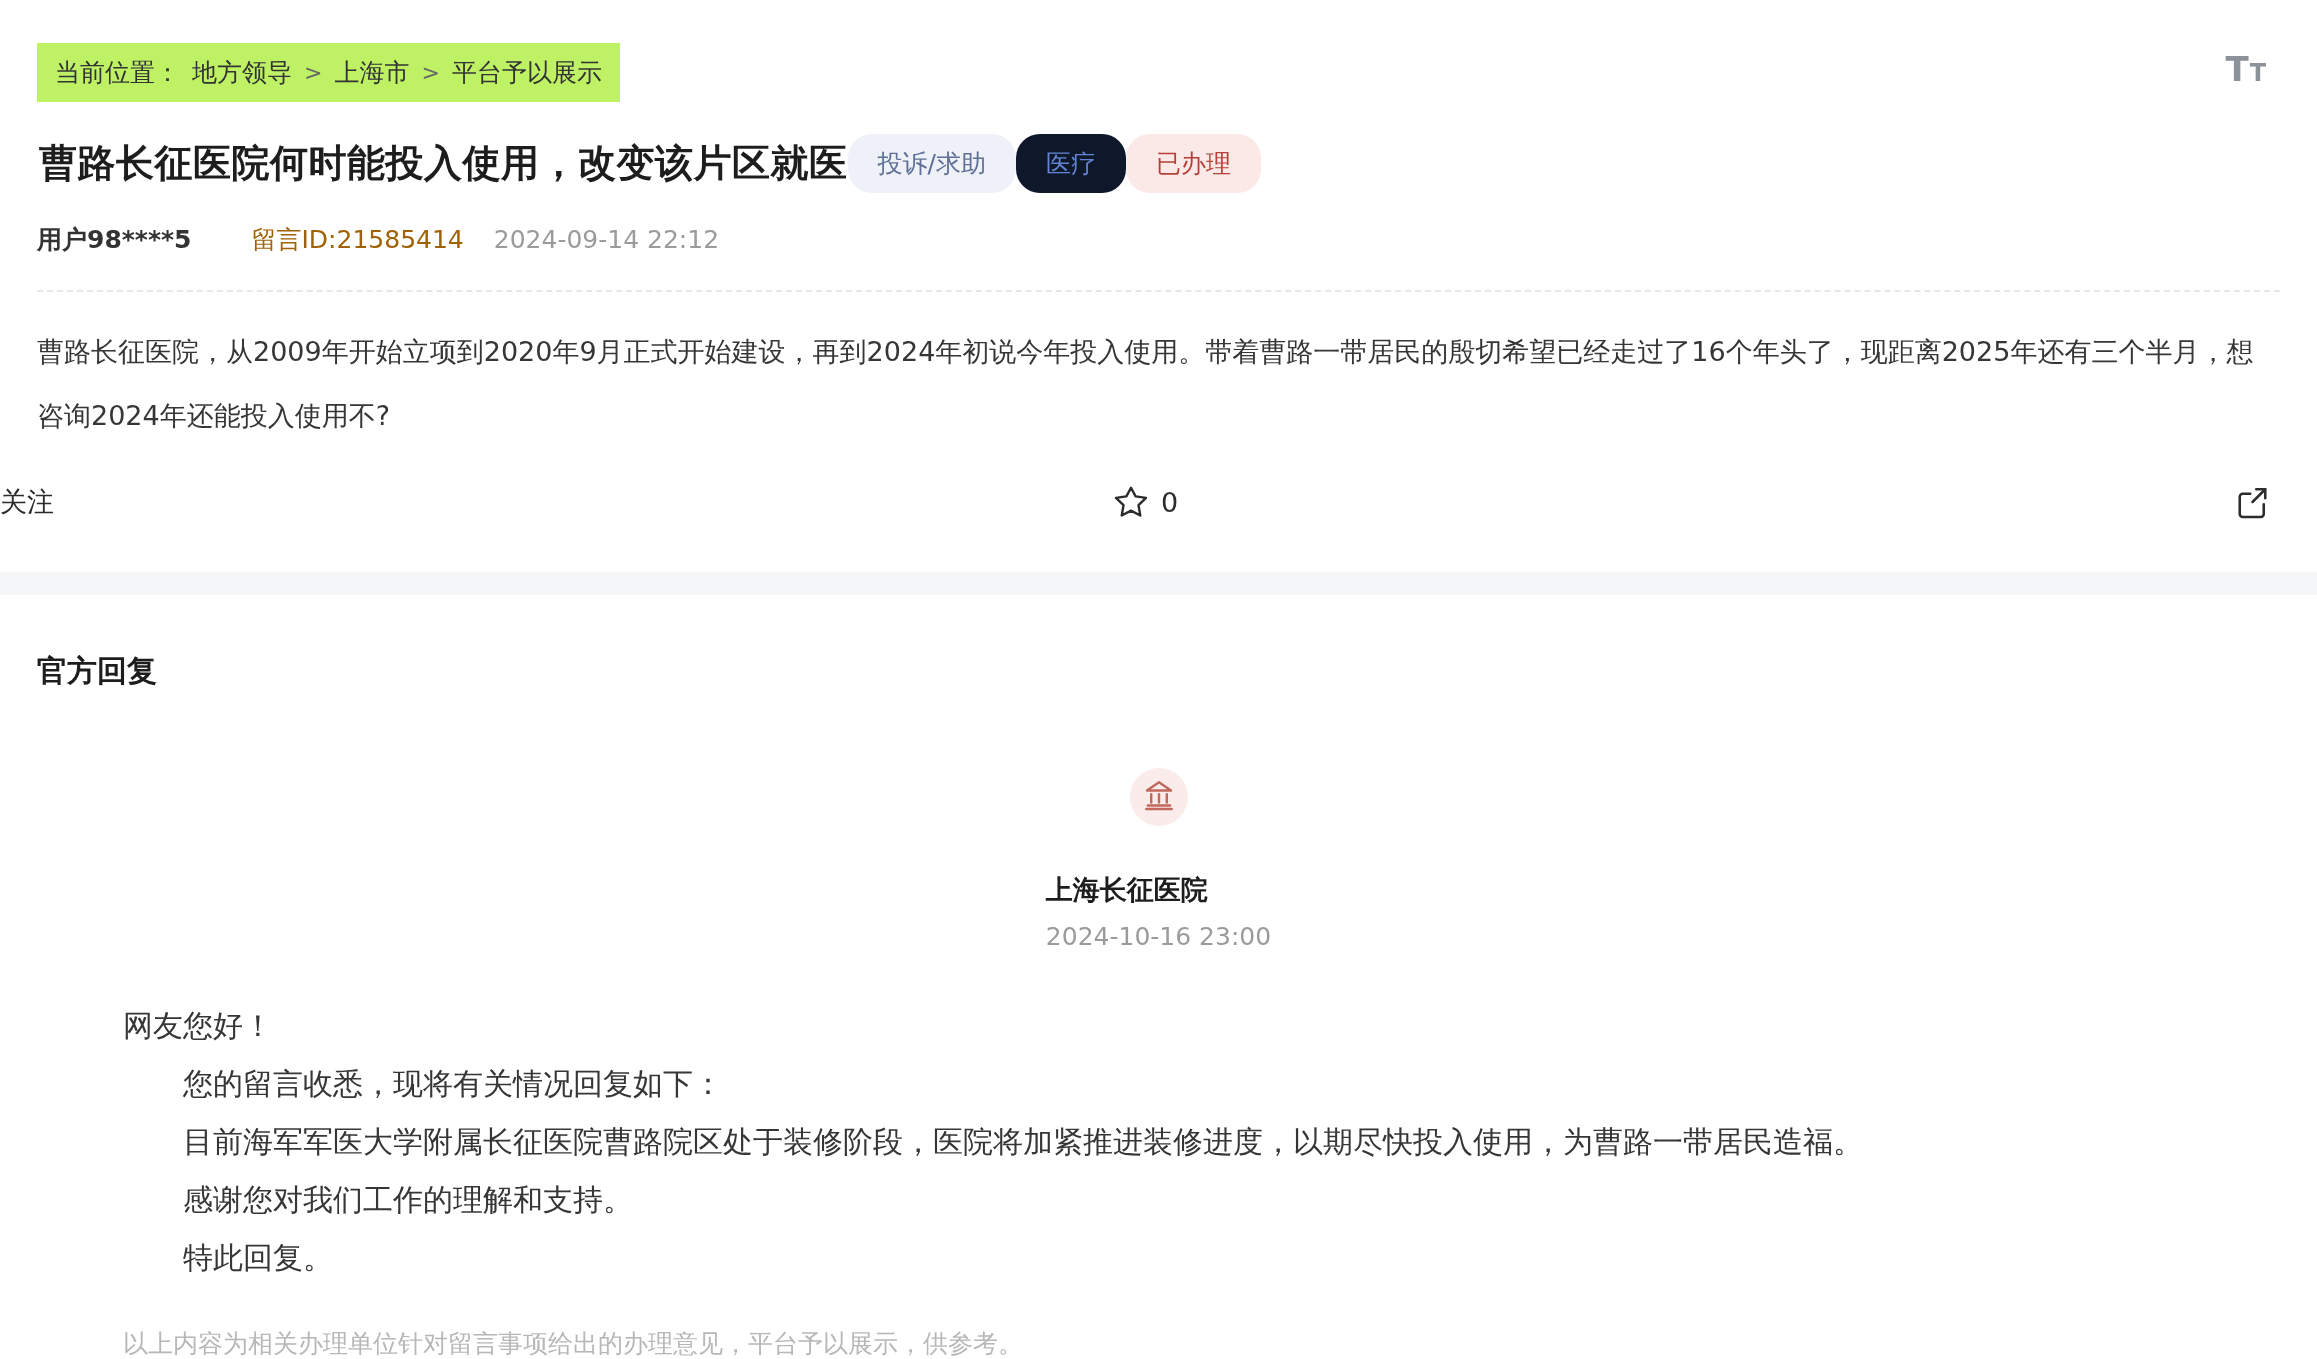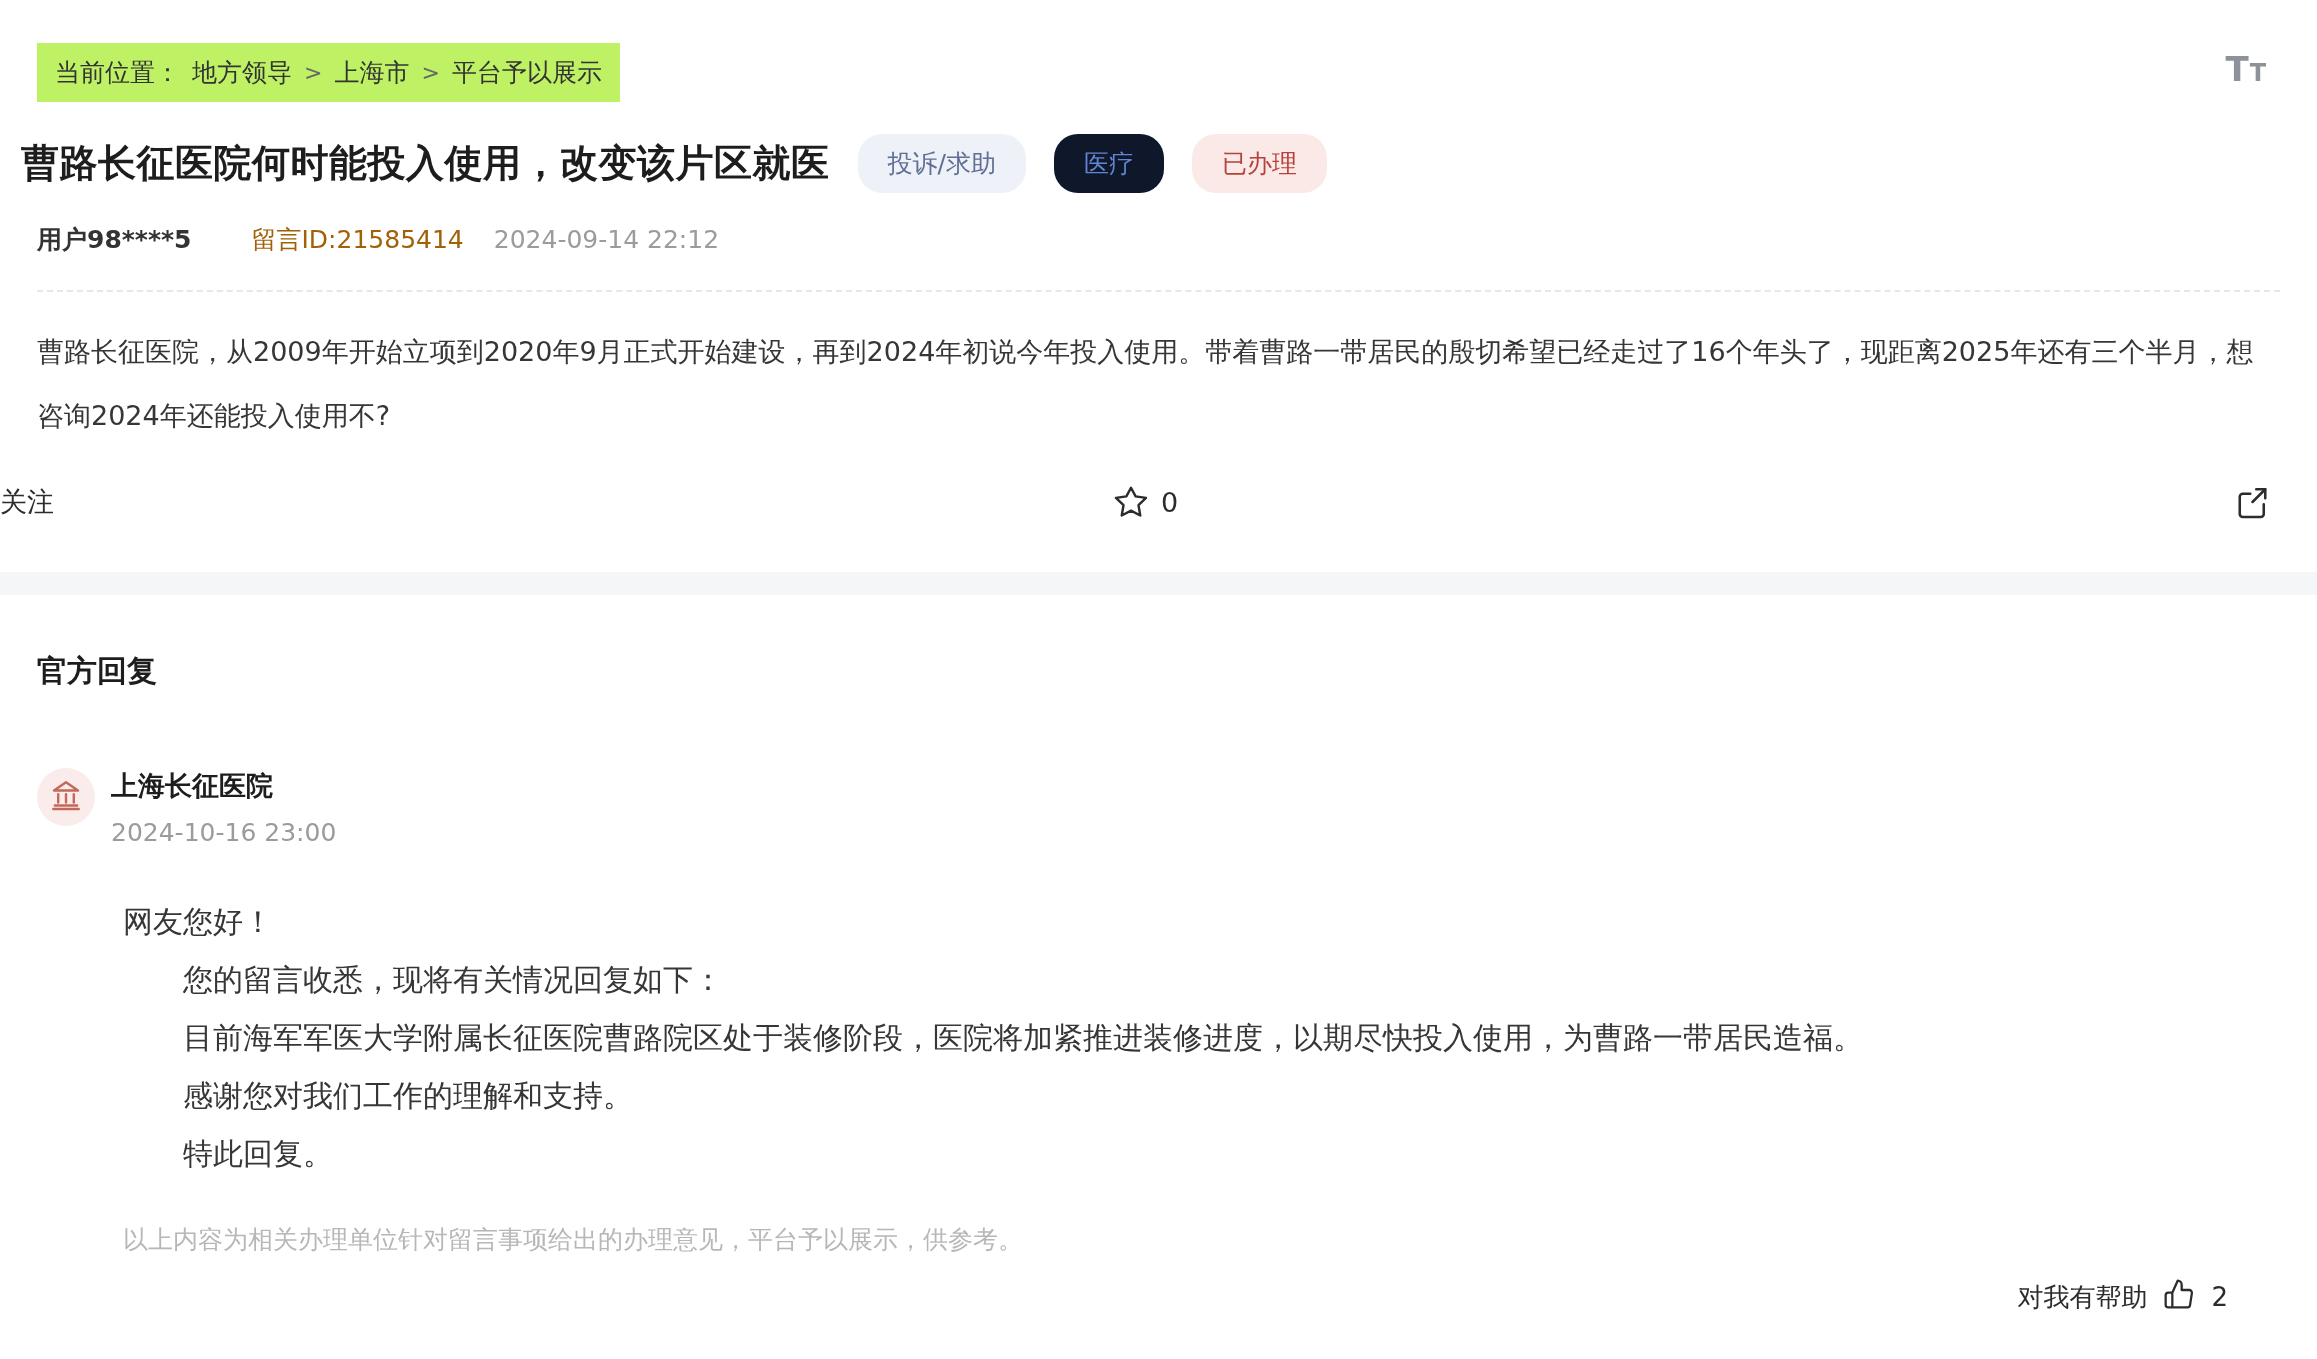--- a/index.html
+++ b/index.html
@@ -8,21 +8,21 @@
 
   
   .top-row { display: flex; justify-content: space-between; align-items: flex-start; margin: 43px 50px 0 37px; }
   .breadcrumb { background: #bef264; font-size: 25px; color: #333; padding: 13px 18px; display: inline-flex; align-items: center; gap: 12px; }
   .breadcrumb a { color: #333; text-decoration: none; cursor: pointer; }
   .breadcrumb .sep { color: #666; font-size: 22px; }
   .font-size-btn { color: #8d9199; font-size: 34px; font-weight: 600; cursor: pointer; letter-spacing: 1px; margin-top: 6px; }
   .font-size-btn small { font-size: 24px; font-weight: 600; }
 
   
-  .title-row { display: flex; align-items: center; gap: 28px; margin: 32px 37px 0 21px; }
+  .title-row { display: flex; align-items: center; margin: 32px 37px 0 39px; }
   .page-title { font-size: 38px; font-weight: 700; color: #1d1d1d; letter-spacing: 0.5px; white-space: nowrap; }
   .badge { display: inline-flex; align-items: center; justify-content: center; height: 59px; border-radius: 24px; font-size: 25px; padding: 0 30px; white-space: nowrap; }
   .badge-type   { background: #eef1f7; color: #5f6f96; }
   .badge-domain { background: #0f172a; color: #6286d3; }
   .badge-status { background: #fbe9e7; color: #b5413a; }
 
   
   .meta-row { display: flex; align-items: baseline; margin: 30px 37px 0 37px; padding-bottom: 34px; border-bottom: 2px dashed #e7e7e7; font-size: 25px; }
   .meta-user { font-weight: 700; color: #333; }
   .meta-id { color: #a16207; margin-left: 60px; }
@@ -37,21 +37,21 @@
   .fav-group { display: flex; align-items: center; gap: 12px; cursor: pointer; }
   .action-row svg { display: block; }
   .share-btn { cursor: pointer; margin-left: 28px; }
 
   
   .section-band { width: 100%; height: 23px; background: #f5f6f7; margin-top: 52px; }
 
   
   .reply-heading { margin: 56px 37px 0 37px; font-size: 30px; font-weight: 700; color: #1d1d1d; }
   .reply-item { margin: 76px 37px 0 37px; }
-  .reply-header { display: flex; align-items: flex-start; gap: 16px; }
+  .reply-header { display: flex; align-items: center; gap: 46px; flex-direction: column; }
   .reply-avatar { width: 58px; height: 58px; border-radius: 50%; background: #faecea; display: flex; align-items: center; justify-content: center; flex: 0 0 auto; cursor: pointer; }
   .reply-org { font-size: 27px; font-weight: 700; color: #1d1d1d; cursor: pointer; }
   .reply-time { font-size: 25px; color: #9b9b9b; margin-top: 14px; }
   .reply-body { margin: 46px 40px 0 86px; font-size: 30px; color: #363636; line-height: 58px; }
   .reply-body p.indent { text-indent: 2em; }
   .reply-disclaimer { margin: 40px 0 0 86px; font-size: 25px; color: #b7b7b7; }
 
   .helpful-row { display: flex; justify-content: flex-end; align-items: center; gap: 16px; margin: 22px 52px 0 0; font-size: 26px; color: #2c2c2c; }
   .helpful-row .thumb { cursor: pointer; }
 </style>

